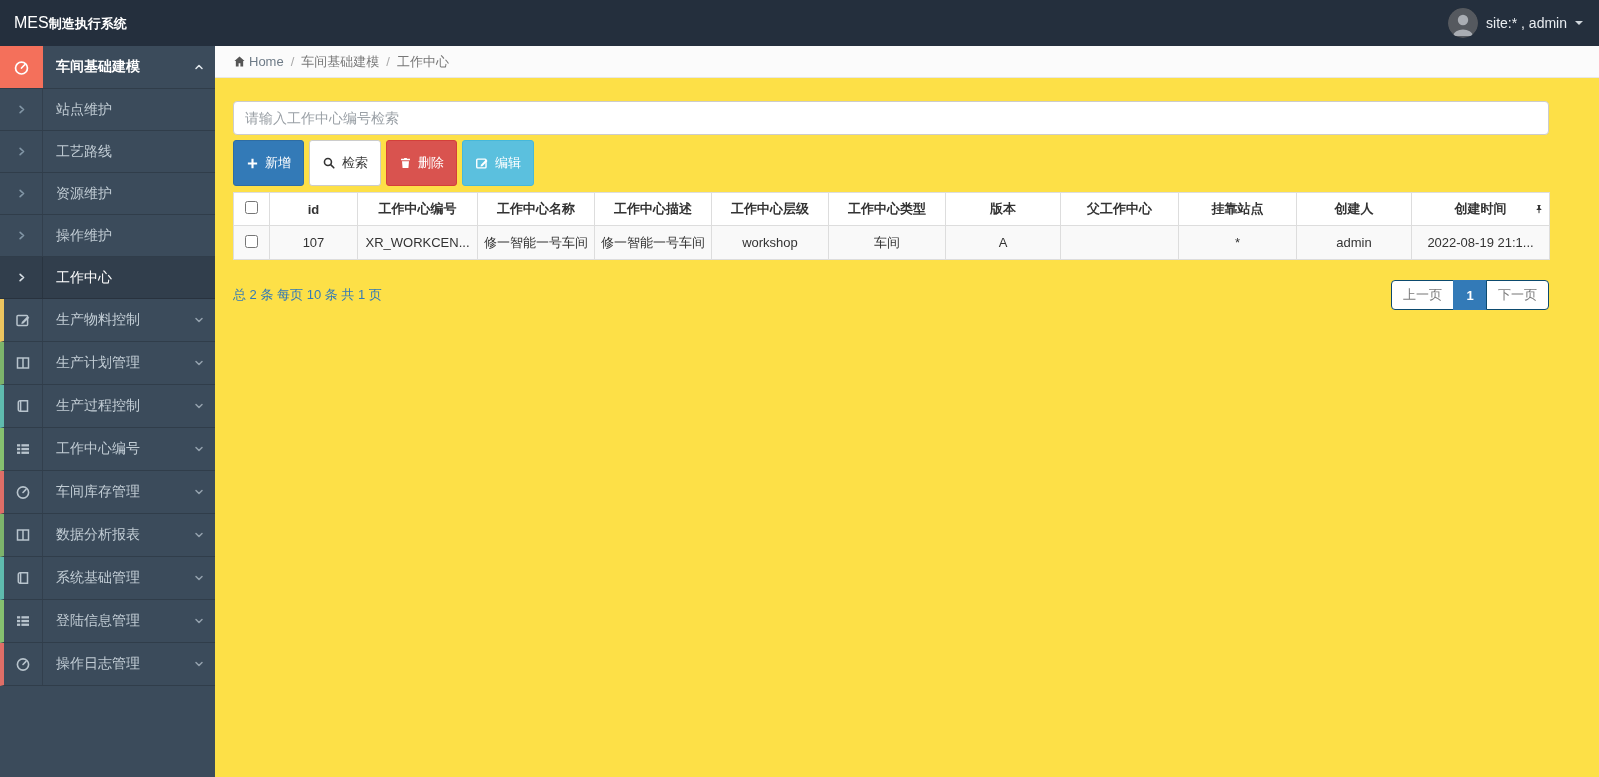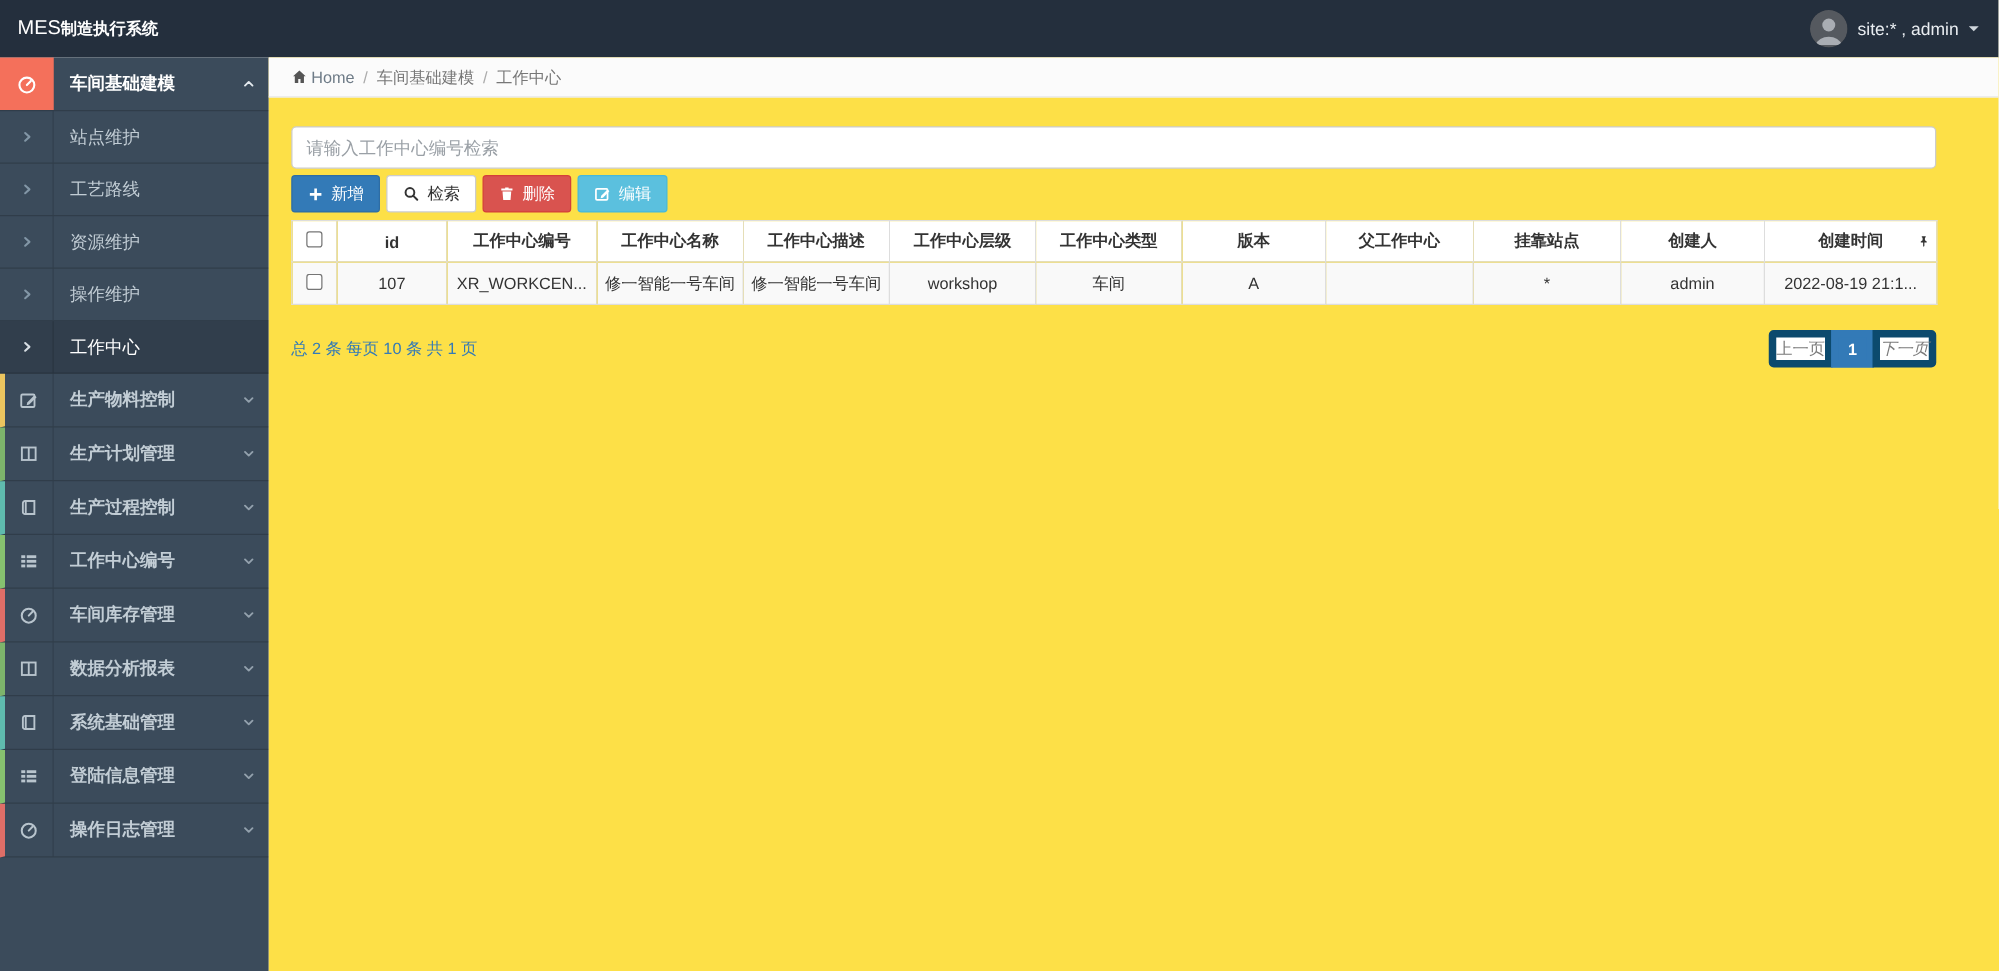--- a/index.html
+++ b/index.html
@@ -25,59 +25,59 @@
   .caret-cell { width:32px; flex:none; display:flex; align-items:center; justify-content:center; color:#93a1ad; }
   .menu-group { height:43px; }
   .menu-group .icon-cell { background:#f4705b; color:#fff; border-right:none; }
   .menu-group .menu-label { color:#fff; font-weight:bold; }
   .menu-group .caret-cell { color:#e3e9ee; }
   .submenu-item { height:42px; }
   .submenu-item .icon-cell { color:#8296a6; }
   .submenu-item.active { background:rgba(0,0,0,.16); }
   .submenu-item.active .menu-label { color:#fff; }
   .submenu-item.active .icon-cell { color:#d7dee4; }
-  .menu-item { height:43px; border-left:4px solid transparent; border-left-color:var(--strip,transparent);font-weight:bold; }
+  .menu-item { height:43px; border-left:4px solid transparent; border-left-color:var(--strip,transparent); }
   .menu-item .icon-cell { width:39px; }
 
   
   .content { position:absolute; left:215px; top:46px; right:0; bottom:0; background:#fde047; }
   .breadcrumb { height:32px; display:flex; align-items:center; gap:7px; padding:0 18px;
                 background:#fbfbfb; border-bottom:1px solid #e7e7e7; font-size:13px; color:#777; }
   .breadcrumb .home { display:flex; align-items:center; gap:3px; color:#6e7b87; cursor:pointer; }
   .breadcrumb .sep { color:#aaa; }
   .main { padding:23px 18px 0 18px; }
   .search-input { width:1316px; height:32px; border:1px solid #ccc; border-radius:4px; padding:16px 11px;
                   font-size:14px; color:#555; font-family:inherit; outline:none; display:block; }
   .search-input::placeholder { color:#9aa0a6; }
 
   .btn-row { margin-top:5px; display:flex; gap:5px; }
-  .btn { height:30px; padding:0 12px; font-size:13px; border-radius:3px; display:inline-flex;
+  .btn { height:46px; padding:0 12px; font-size:13px; border-radius:3px; display:inline-flex;
          align-items:center; gap:6px; border:1px solid transparent; color:#fff; cursor:pointer;
          font-family:inherit; }
   .btn-primary { background:#337ab7; border-color:#2e6da4; }
   .btn-default { background:#fff; color:#333; border-color:#ccc; }
   .btn-danger  { background:#d9534f; border-color:#d43f3a; }
   .btn-info    { background:#5bc0de; border-color:#46b8da; }
 
   table.grid { margin-top:6px; width:1316px; border-collapse:collapse; table-layout:fixed;
                font-size:13px; color:#333; }
   .grid th, .grid td { border:1px solid #ddd; text-align:center; padding:4px 4px; overflow:hidden;
                        white-space:nowrap; }
   .grid th { height:33px; font-weight:bold; position:relative; background:#fff; cursor:pointer; }
   .grid td { height:34px; }
   .grid tbody tr.striped { background:#f9f9f9; }
   .pin { position:absolute; right:5px; top:50%; transform:translateY(-50%); color:#333; }
 
   .pager-row { width:1316px; margin-top:20px; display:flex; align-items:center; justify-content:space-between; }
   .summary { color:#337ab7; font-size:13px; }
   .pager { display:flex; }
-  .page-btn { min-width:34px; height:30px; padding:0 0; display:flex; align-items:center; justify-content:center;
-              border:6px solid #0c4a6e; background:#fff; color:#7b7b7b; font-size:13px; margin-left:-1px; cursor:pointer; }
+  .page-btn { min-width:34px; height:30px; padding:0 11px; display:flex; align-items:center; justify-content:center;
+              border:1px solid #0c4a6e; background:#fff; color:#7b7b7b; font-size:13px; margin-left:-1px; cursor:pointer; }
   .page-btn.first { border-radius:4px 0 0 4px; margin-left:0; }
-  .page-btn.last  { border-radius:0 4px 4px 0;font-style:italic; }
+  .page-btn.last  { border-radius:0 4px 4px 0; }
   .page-btn.active { background:#337ab7; border-color:#337ab7; color:#fff; font-weight:bold; }
 
   .svgi { display:block; }
 </style>
 </head>
 <body>
 
 <div class="screen">
 
   <div class="navbar">

